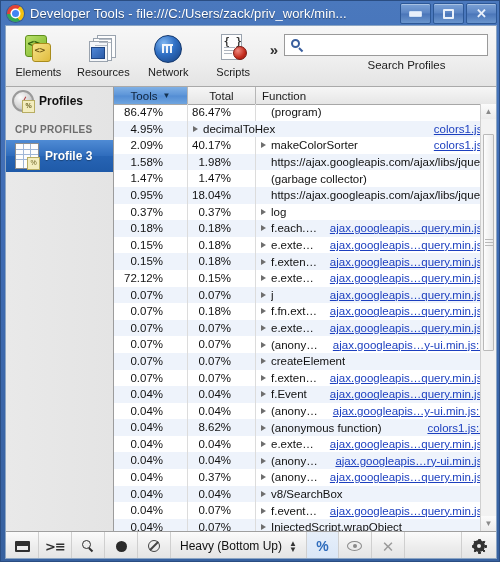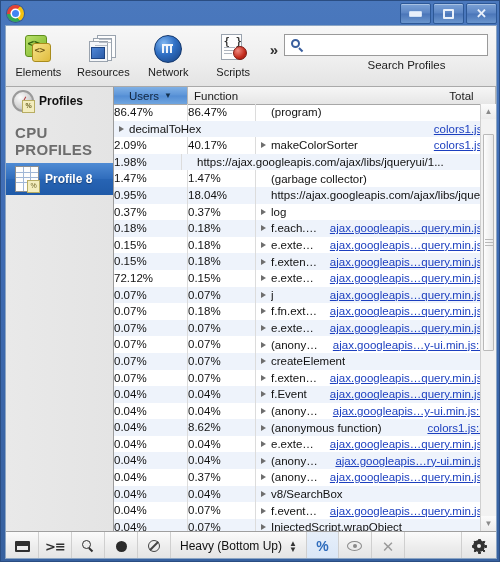--- a/index.html
+++ b/index.html
@@ -176,21 +176,21 @@
   }
   .ico-clock::after{
     content:"";position:absolute;left:8px;top:8px;width:6px;height:1px;background:#555;
   }
   .sb-prof-pct{
     position:absolute;left:16px;top:13px;width:11px;height:11px;background:#f3edbf;
     border:1px solid #b8ad63;font-size:7px;color:#6d6426;text-align:center;line-height:10px;
   }
   .sb-profiles-label{font-size:12px;color:#111;}
   .sb-section{
-    font-size:15px;color:#6d6d6d;font-weight:bold;letter-spacing:.3px;
+    font-size:10px;color:#6d6d6d;font-weight:bold;letter-spacing:.3px;
     padding:9px 0 5px 9px;
   }
   .sb-row{
     height:32px;display:flex;align-items:center;gap:6px;padding-left:9px;
     background:linear-gradient(to bottom,#4f8bd4 0%,#2f6cbc 50%,#2764b4 51%,#1f5aa8 100%);
     color:#fff;
   }
   .ico-grid{
     width:22px;height:24px;flex:none;position:relative;background:#fdfdfd;
     border:1px solid #8d8d8d;
@@ -222,21 +222,21 @@
   .th-func{flex:1;justify-content:flex-start;padding-left:6px;border-right:0;}
   .sort-arrow{margin-left:5px;font-size:8px;color:#13314f;}
 
   .rows{position:absolute;left:0;top:17px;right:0;bottom:0;overflow:hidden;}
   .row{
     display:flex;height:16.6px;font-size:11.5px;color:#111;align-items:center;
     box-sizing:border-box;
   }
   .row.alt{background:#eef3fb;}
   .c-self,.c-total{
-    text-align:left;padding-right:24px;box-sizing:border-box;
+    text-align:right;padding-right:24px;box-sizing:border-box;
     border-right:1px solid #dcdcdc;height:100%;line-height:16.6px;
   }
   .c-self{width:74px;}
   .c-total{width:68px;}
   .c-func{
     flex:1;display:flex;align-items:center;padding-left:5px;min-width:0;
     height:100%;overflow:hidden;white-space:nowrap;
   }
   .tri{
     width:0;height:0;border-left:5px solid #6e6e6e;border-top:3.5px solid transparent;
@@ -318,20 +318,21 @@
   .i-gear::before{content:"";position:absolute;left:1.6px;top:1.6px;right:1.6px;bottom:1.6px;border-radius:50%;background:#333;}
   .i-gear::after{content:"";position:absolute;left:5.2px;top:5.2px;width:4.6px;height:4.6px;border-radius:50%;background:#ededed;}
 </style>
 </head>
 <body>
 
 <div class="window">
 
   <div class="titlebar">
     <div class="chrome-logo"></div>
+    <div class="title-text">Developer Tools - file:///C:/Users/zack/priv_work/min...</div>
     <div class="winbtns">
       <div class="winbtn">
           <span class="g g-min"></span>
         </div>
       <div class="winbtn">
           <span class="g g-max"></span>
         </div>
       <div class="winbtn">
           <span class="g-close">✕</span>
         </div>
@@ -412,64 +413,66 @@
         <div class="sb-section">CPU PROFILES</div>
         <div class="sb-row">
           <span class="ico-grid">
             <span class="gl" style="left:0;top:5px;width:100%;height:1px;"></span>
             <span class="gl" style="left:0;top:10px;width:100%;height:1px;"></span>
             <span class="gl" style="left:0;top:15px;width:100%;height:1px;"></span>
             <span class="gl" style="left:7px;top:0;width:1px;height:100%;"></span>
             <span class="gl" style="left:14px;top:0;width:1px;height:100%;"></span>
             <span class="pct">%</span>
           </span>
-          <span class="sb-row-label">Profile 8</span>
+          <span class="sb-row-label">Profile 3</span>
         </div>
       </div>
 
       <div class="table-area">
         <div class="thead">
           <div class="th th-self sorted">
-            <span>Users</span>
+            <span>Tools</span>
             <span class="sort-arrow">▼</span>
+          </div>
+          <div class="th th-total">
+            <span>Total</span>
           </div>
           <div class="th th-func">
             <span>Function</span>
           </div>
-          <div class="th th-total">
-            <span>Total</span>
-          </div>
         </div>
 
         <div class="rows" id="rows-container">
             <div class="row">
               <div class="c-self">86.47%</div>
               <div class="c-total">86.47%</div>
               <div class="c-func">
                 <span class="tri hidden"></span>
                 <span class="fname">(program)</span>
               </div>
             </div>
             <div class="row alt">
+              <div class="c-self">4.95%</div>
               <div class="c-func">
                 <span class="tri"></span>
                 <span class="fname">decimalToHex</span>
                 <span class="flink">colors1.js:1</span>
               </div>
             </div>
             <div class="row">
               <div class="c-self">2.09%</div>
               <div class="c-total">40.17%</div>
               <div class="c-func">
                 <span class="tri"></span>
                 <span class="fname">makeColorSorter</span>
                 <span class="flink">colors1.js:9</span>
               </div>
             </div>
             <div class="row alt">
+              <div class="c-self">1.58%</div>
               <div class="c-total">1.98%</div>
               <div class="c-func">
                 <span class="tri hidden"></span>
                 <span class="fname">https://ajax.googleapis.com/ajax/libs/jqueryui/1...</span>
               </div>
             </div>
             <div class="row">
               <div class="c-self">1.47%</div>
               <div class="c-total">1.47%</div>
               <div class="c-func">

